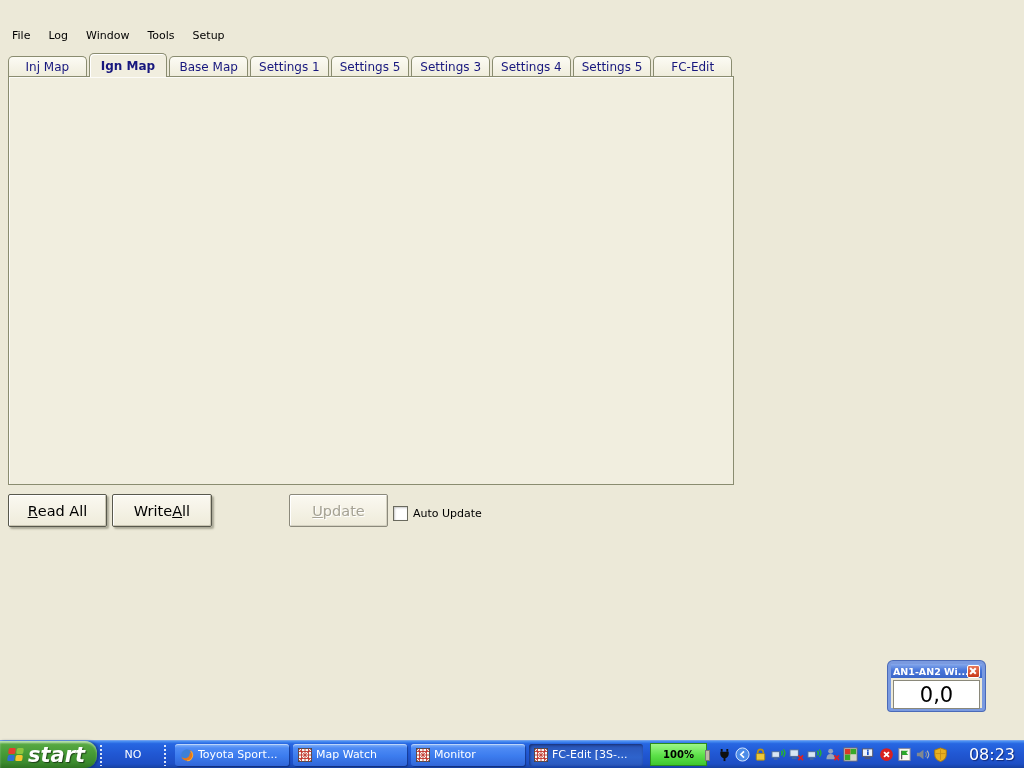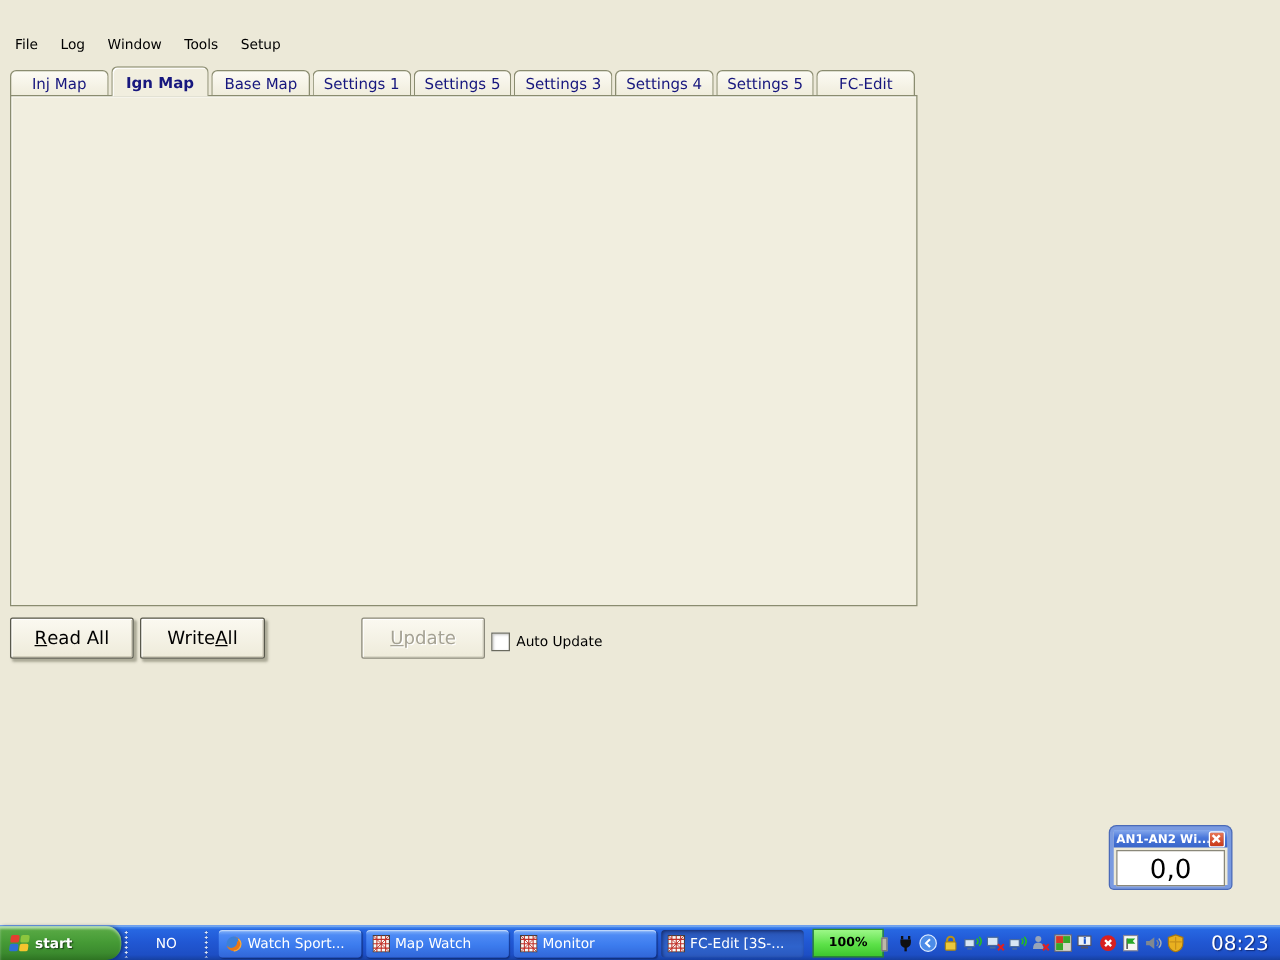--- a/index.html
+++ b/index.html
@@ -83,21 +83,21 @@
     display:flex;align-items:center;justify-content:center;font-size:21px;color:#000;}
 
   
   .taskbar{position:absolute;left:0;top:740px;width:1024px;height:28px;display:flex;align-items:center;
     background:linear-gradient(180deg,#4E94F4 0%,#2767E2 10%,#2158D4 45%,#1D4EC4 85%,#1640A0 100%);
     border-top:1px solid #6FA0EE;box-sizing:border-box;}
   .start-btn{width:97px;height:27px;display:flex;align-items:center;gap:5px;padding-left:8px;box-sizing:border-box;
     border-radius:0 12px 12px 0;cursor:default;
     background:linear-gradient(180deg,#8ED07A 0%,#57A843 12%,#459A35 48%,#3B8A2E 80%,#2E7322 100%);
     box-shadow:inset 0 2px 2px rgba(255,255,255,.4),2px 0 3px rgba(0,20,60,.45);}
-  .start-label{color:#fff;font-size:11px;font-weight:bold;text-shadow:1px 1px 1px rgba(0,0,0,.55);}
+  .start-label{color:#fff;font-size:21px;font-weight:bold;font-style:italic;text-shadow:1px 1px 1px rgba(0,0,0,.55);}
   .start-flag{display:grid;grid-template-columns:7px 7px;grid-template-rows:6px 6px;gap:1px;transform:skewX(-8deg);}
   .start-flag i{border-radius:1.5px;}
   .start-flag .f1{background:#E33E30;} .start-flag .f2{background:#8CC63E;}
   .start-flag .f3{background:#2E6FD4;} .start-flag .f4{background:#F6C52E;}
   .tb-handle{width:4px;height:22px;margin:0 2px;
     background-image:radial-gradient(circle at 2px 2px,rgba(255,255,255,.85) 0.8px,rgba(30,70,150,.7) 1.1px,rgba(0,0,0,0) 1.5px);
     background-size:4px 4px;}
   .lang{width:56px;text-align:center;color:#fff;font-size:11px;cursor:default;}
   #task-buttons{display:flex;gap:4px;margin-left:6px;}
   .task-btn{width:114px;height:22px;display:flex;align-items:center;gap:4px;padding:0 5px;box-sizing:border-box;
@@ -691,21 +691,21 @@
     <span class="tb-handle"></span>
     <div id="task-buttons">
         <div class="task-btn">
           <span class="task-icon">
             <svg viewBox="0 0 16 16">
               <circle cx="8" cy="8" r="6.6" fill="#3C80D8"></circle>
               <path d="M8 1.4A6.6 6.6 0 1 1 1.6 9.6 5.2 5.2 0 0 0 11 6.2c.8-.3 1.6-1.4 1.2-2.6A6.6 6.6 0 0 0 8 1.4z" fill="#E87818"></path>
               <path d="M12.2 3.6A6.6 6.6 0 0 1 14.6 8 6.6 6.6 0 0 1 8 14.6" fill="none" stroke="#F8A838" stroke-width="1.2"></path>
             </svg>
           </span>
-          <span class="task-label">Watch Sport...</span>
+          <span class="task-label">Toyota Sport...</span>
         </div>
         <div class="task-btn">
           <span class="task-icon">
             <svg viewBox="0 0 16 16">
               <rect x="0.5" y="0.5" width="15" height="15" fill="#F8F8F4" stroke="#404040"></rect>
               <path d="M0.5 4h15M0.5 8h15M0.5 12h15M4 0.5v15M8 0.5v15M12 0.5v15" stroke="#C03028" stroke-width="1" fill="none"></path>
               <path d="M1 1l14 14M15 1L1 15" stroke="#C03028" stroke-width="0.8" fill="none"></path>
             </svg>
           </span>
           <span class="task-label">Map Watch</span>

